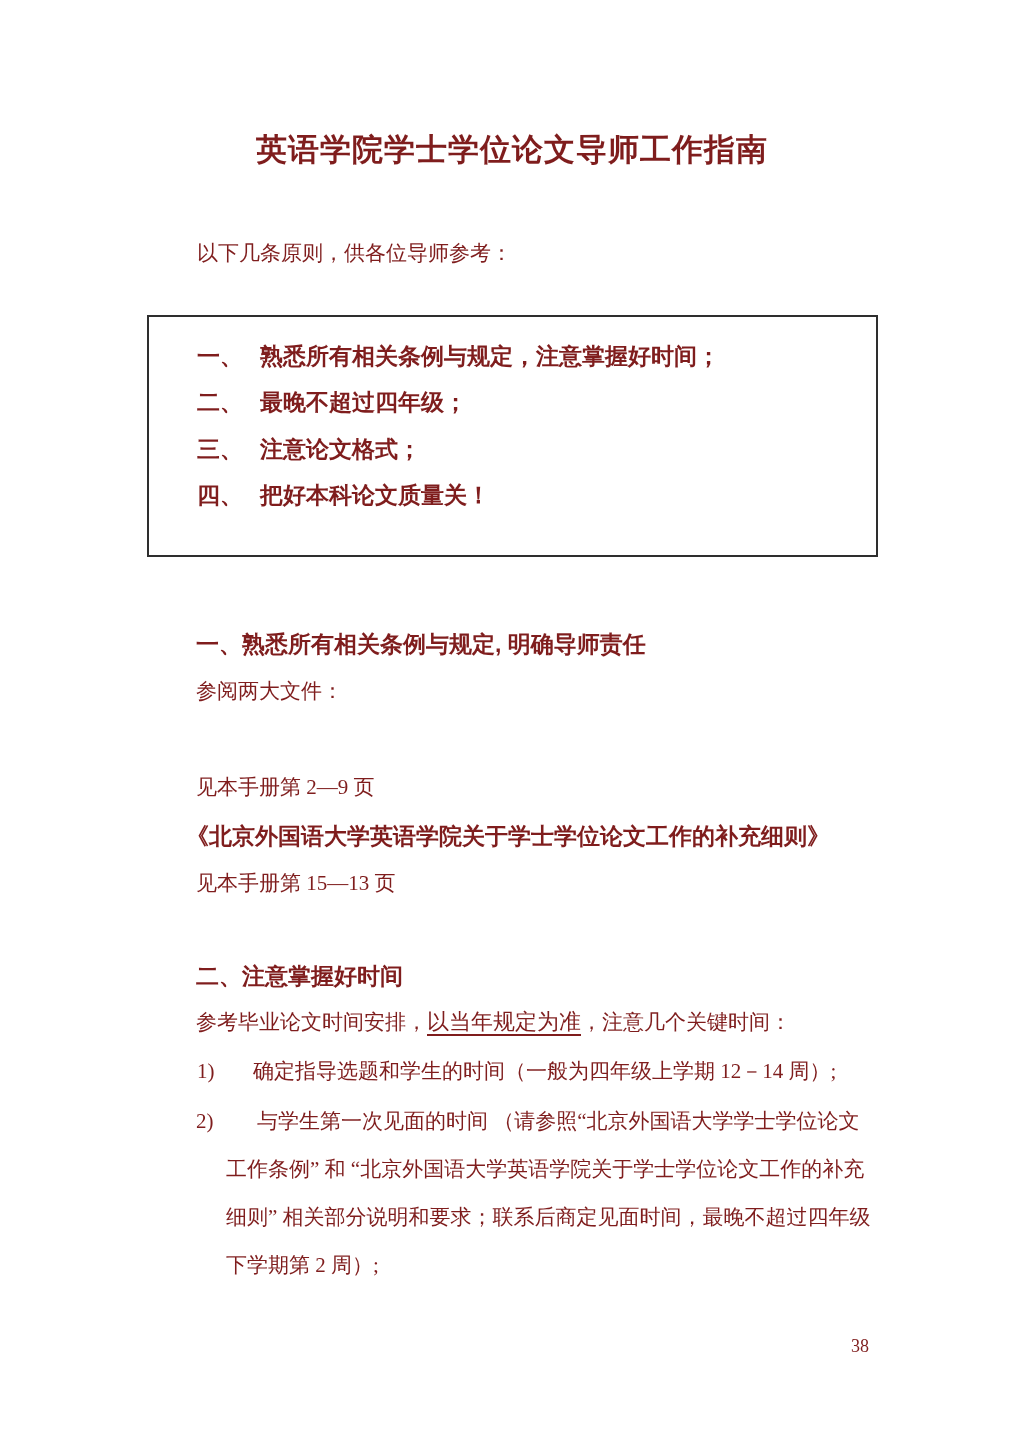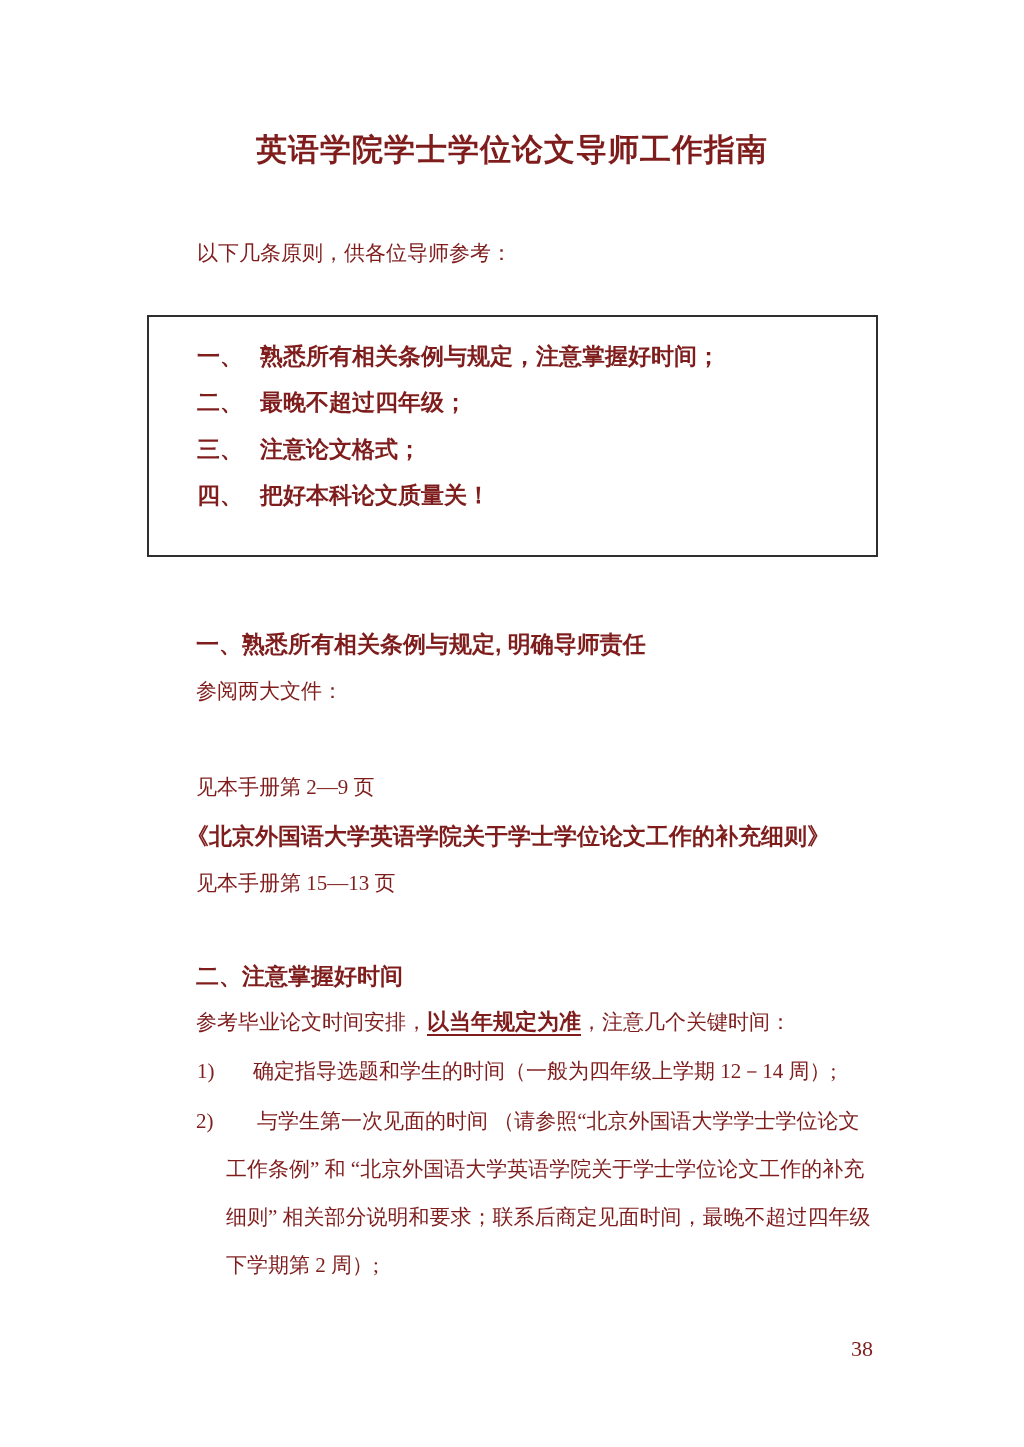--- a/index.html
+++ b/index.html
@@ -56,30 +56,30 @@
     left: 48px;
     white-space: nowrap;
   }
   .box-item-text {
     position: absolute;
     left: 111px;
     white-space: nowrap;
   }
   .emph-underline {
     font-family: "Liberation Sans", sans-serif;
-    font-weight: bold;
+    font-weight: normal;
     text-decoration: underline;
     text-decoration-thickness: 2px;
     text-underline-offset: 5px;
   }
   .page-number {
     position: absolute;
     left: 851px;
     top: 1336px;
-    font-size: 22px;
+    font-size: 18px;
   }
 </style>
 </head>
 <body>
 
 <div class="page">
 
   <h1 class="abs doc-title">英语学院学士学位论文导师工作指南</h1>
 
   <div class="abs song" style="left:197px; top:240px;">以下几条原则，供各位导师参考：</div>

